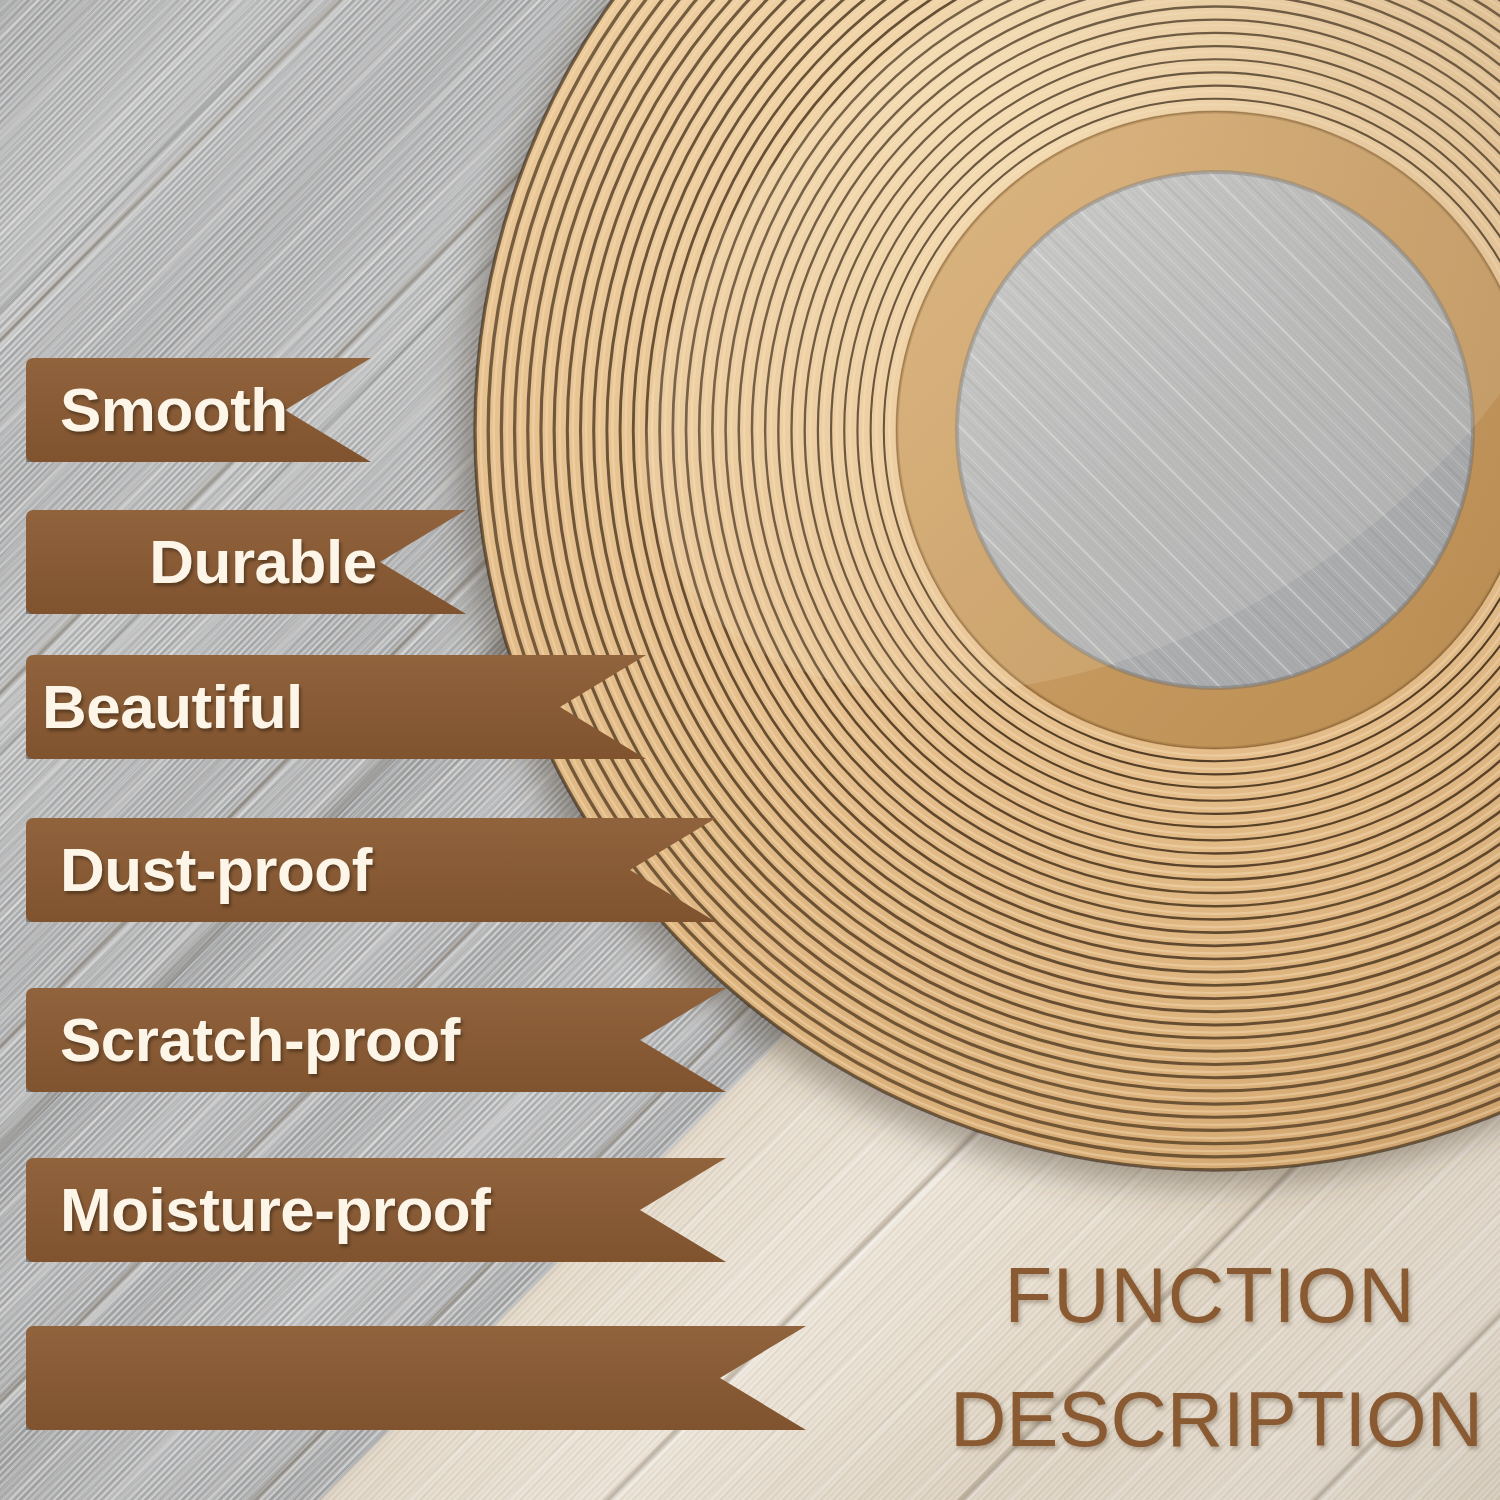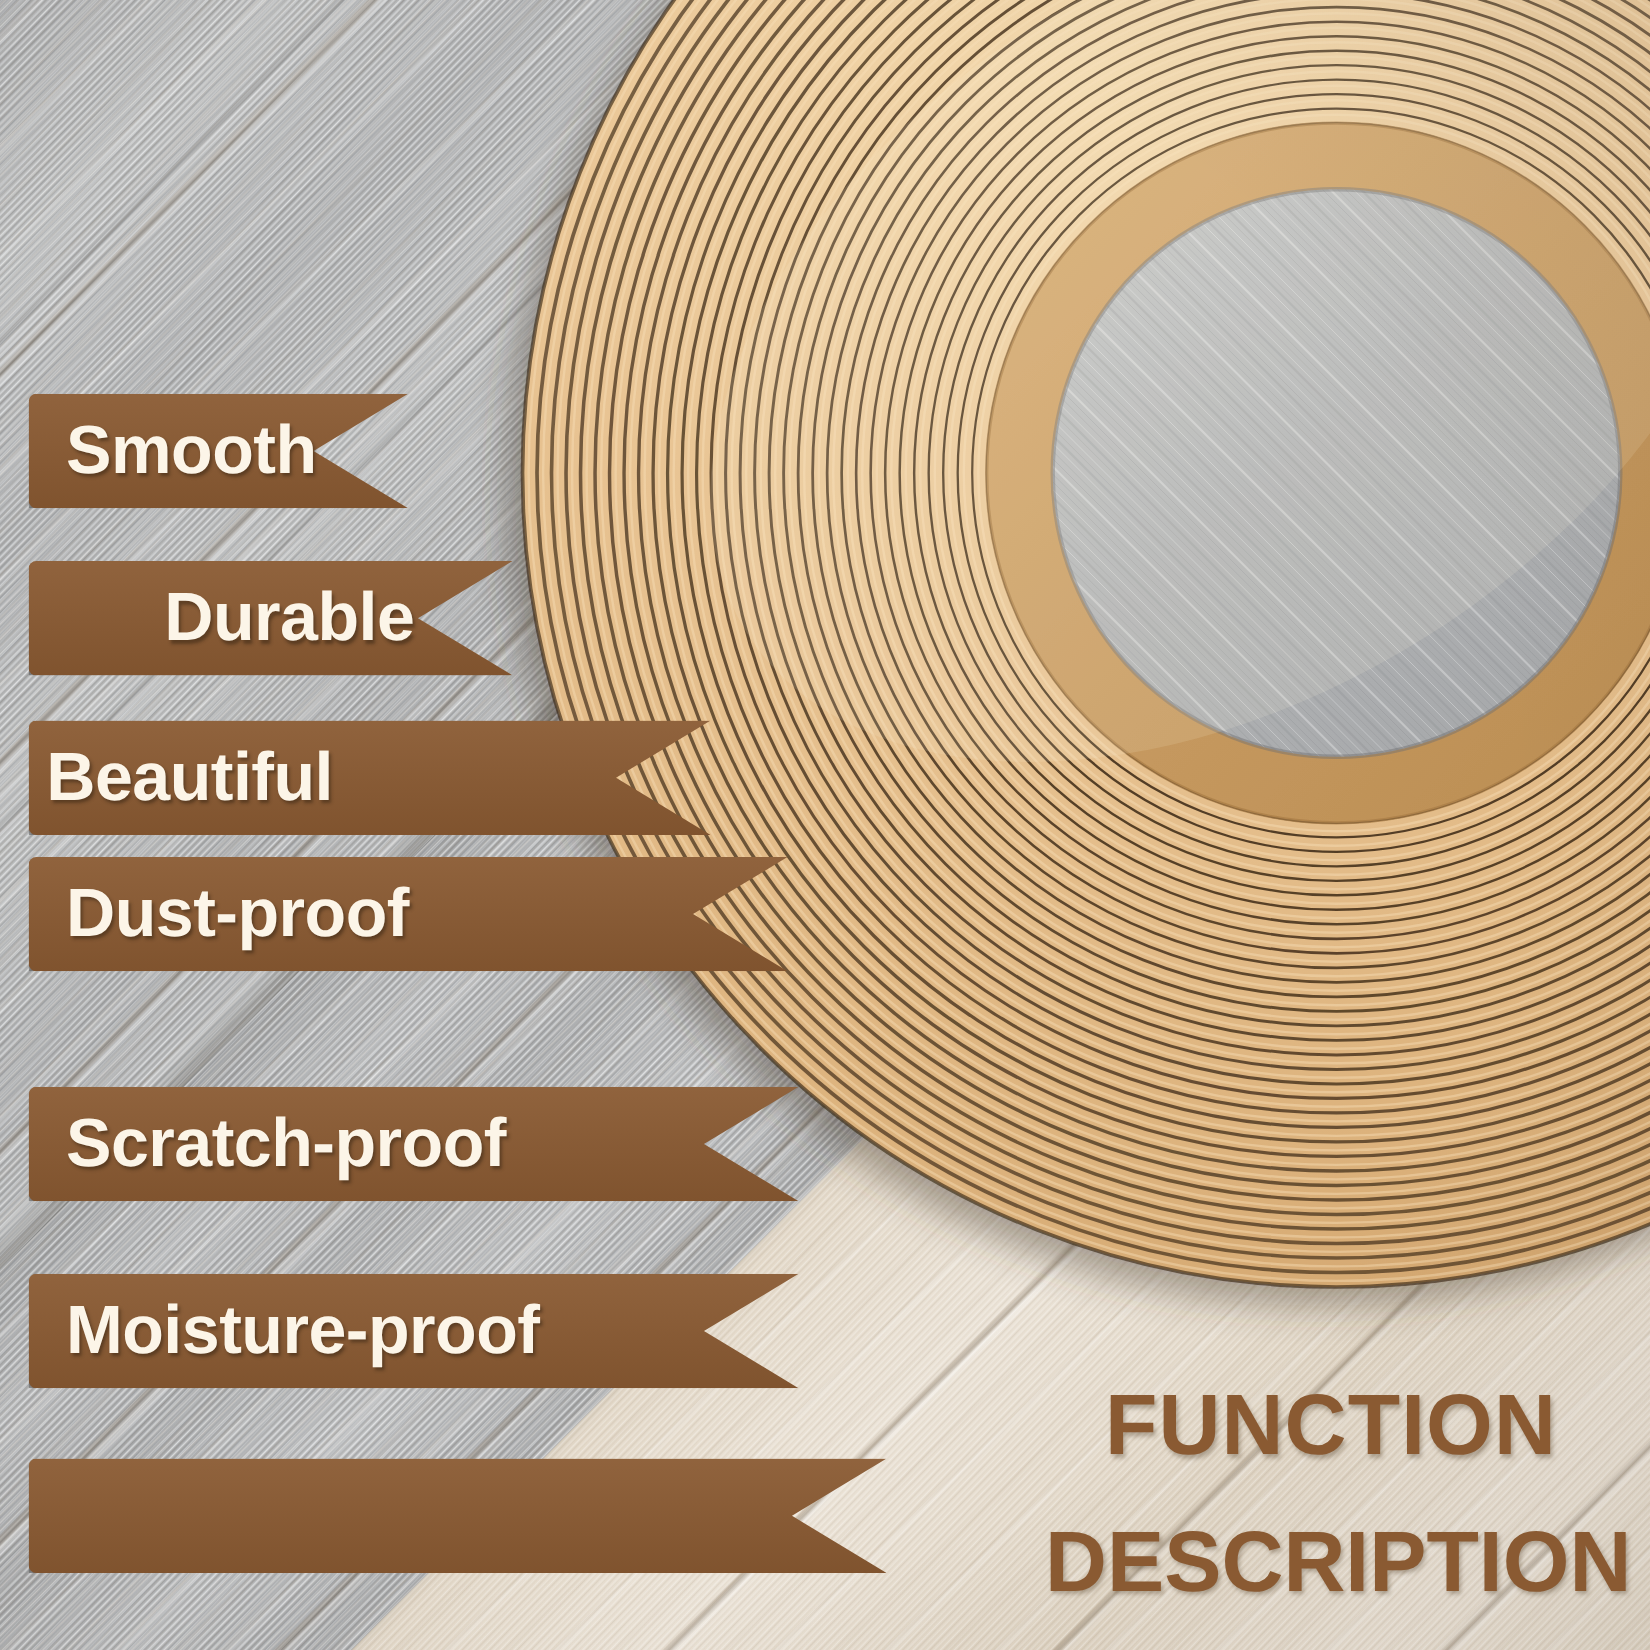--- a/index.html
+++ b/index.html
@@ -154,21 +154,21 @@
     clip-path:inherit;}
   .banner .label{position:relative;z-index:2;}
 
   
   #fn-desc{
     position:absolute;
     left:950px; top:1246px;
     width:520px;
     text-align:center;
     color:#8a5a32;
-    font-weight:bold;
+    font-weight:normal;
     font-size:78px;
     line-height:1.28;
     letter-spacing:1px;
     font-stretch:condensed;
     text-shadow:2px 3px 4px rgba(90,70,48,.38);
   }
   #fn-desc .ln{display:block;}
   #fn-desc .ln2{letter-spacing:0px;margin-top:24px;}
 </style>
 </head>
@@ -457,21 +457,21 @@
         <span class="label">Smooth</span>
       </div>
       <div class="banner" style="left: 26px; top: 510px; width: 440px; justify-content: center;">
         <div class="flag" style="background: rgb(138, 90, 50); clip-path: polygon(0% 0%, 100% 0%, 80.45% 50%, 100% 100%, 0% 100%);"></div>
         <span class="label">Durable</span>
       </div>
       <div class="banner" style="left: 26px; top: 655px; width: 620px; padding-left: 16px;">
         <div class="flag" style="background: rgb(138, 90, 50); clip-path: polygon(0% 0%, 100% 0%, 86.13% 50%, 100% 100%, 0% 100%);"></div>
         <span class="label">Beautiful</span>
       </div>
-      <div class="banner" style="left: 26px; top: 779px; width: 690px;">
+      <div class="banner" style="left: 26px; top: 818px; width: 690px;">
         <div class="flag" style="background: rgb(138, 90, 50); clip-path: polygon(0% 0%, 100% 0%, 87.54% 50%, 100% 100%, 0% 100%);"></div>
         <span class="label">Dust-proof</span>
       </div>
       <div class="banner" style="left: 26px; top: 988px; width: 700px; align-items: center;">
         <div class="flag" style="background: rgb(138, 90, 50); clip-path: polygon(0% 0%, 100% 0%, 87.71% 50%, 100% 100%, 0% 100%);"></div>
         <span class="label">Scratch-proof</span>
       </div>
       <div class="banner" style="left: 26px; top: 1158px; width: 700px;">
         <div class="flag" style="background: rgb(138, 90, 50); clip-path: polygon(0% 0%, 100% 0%, 87.71% 50%, 100% 100%, 0% 100%);"></div>
         <span class="label">Moisture-proof</span>

